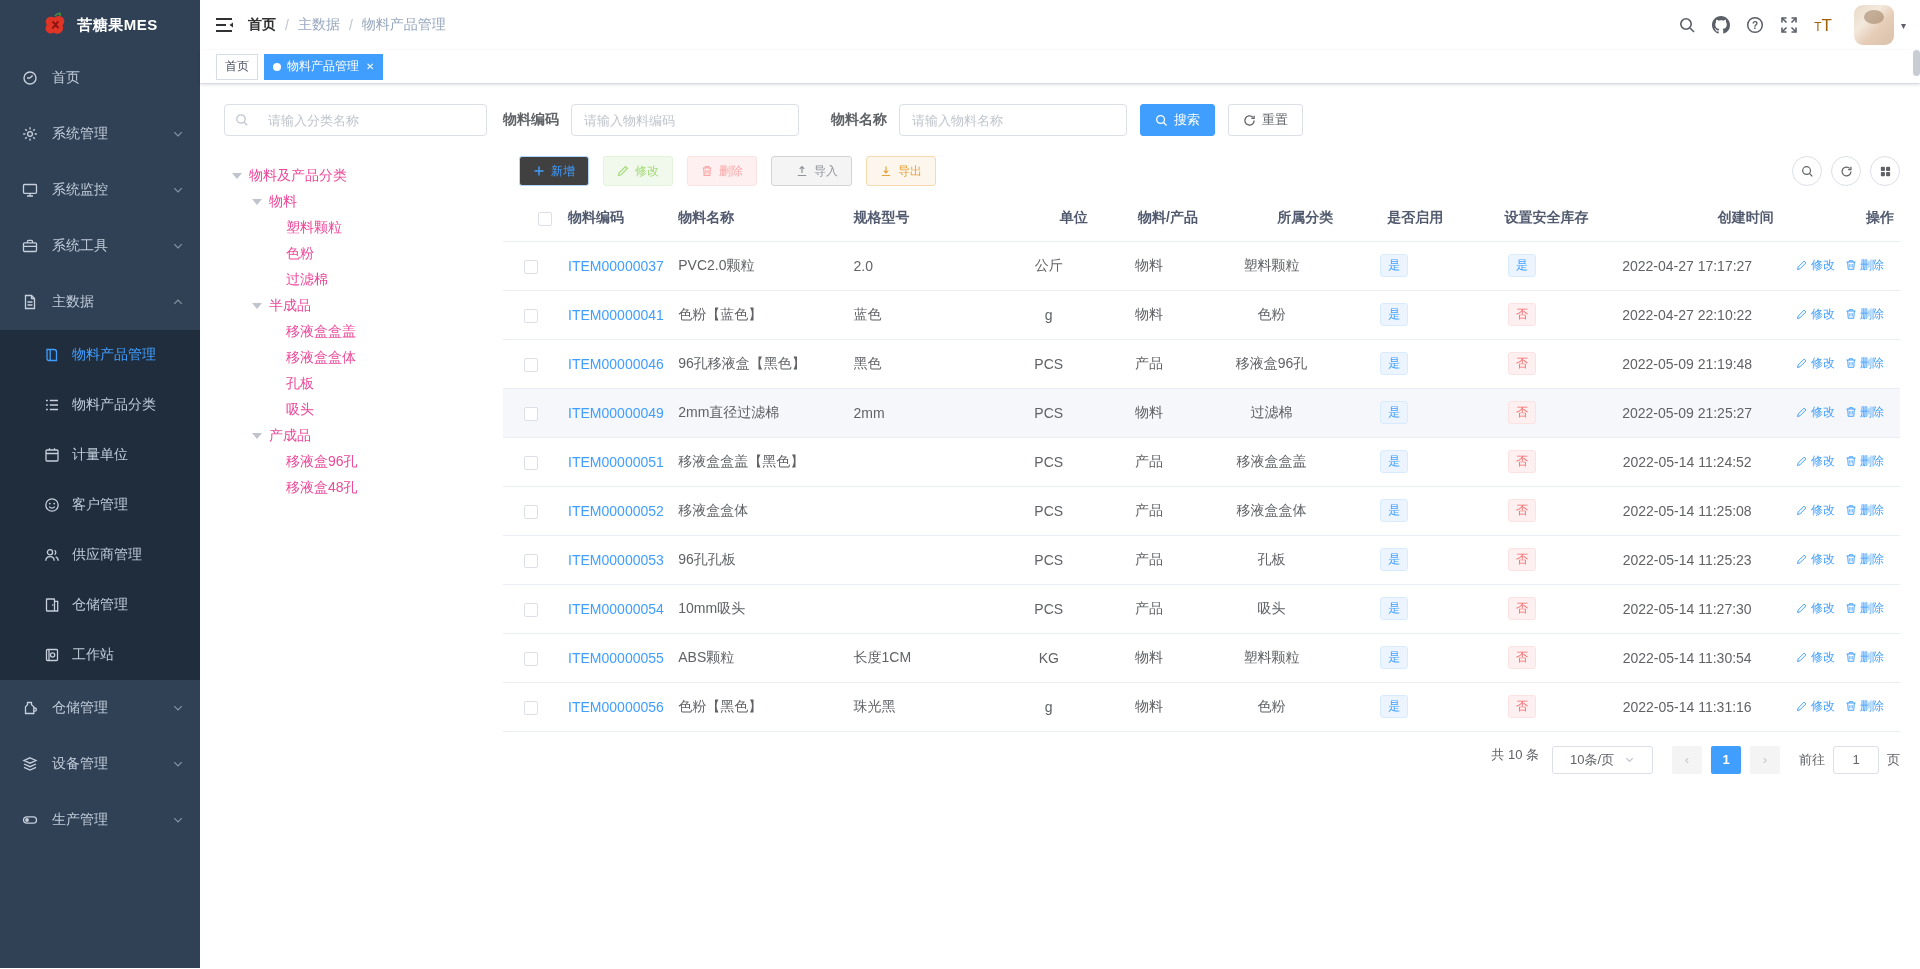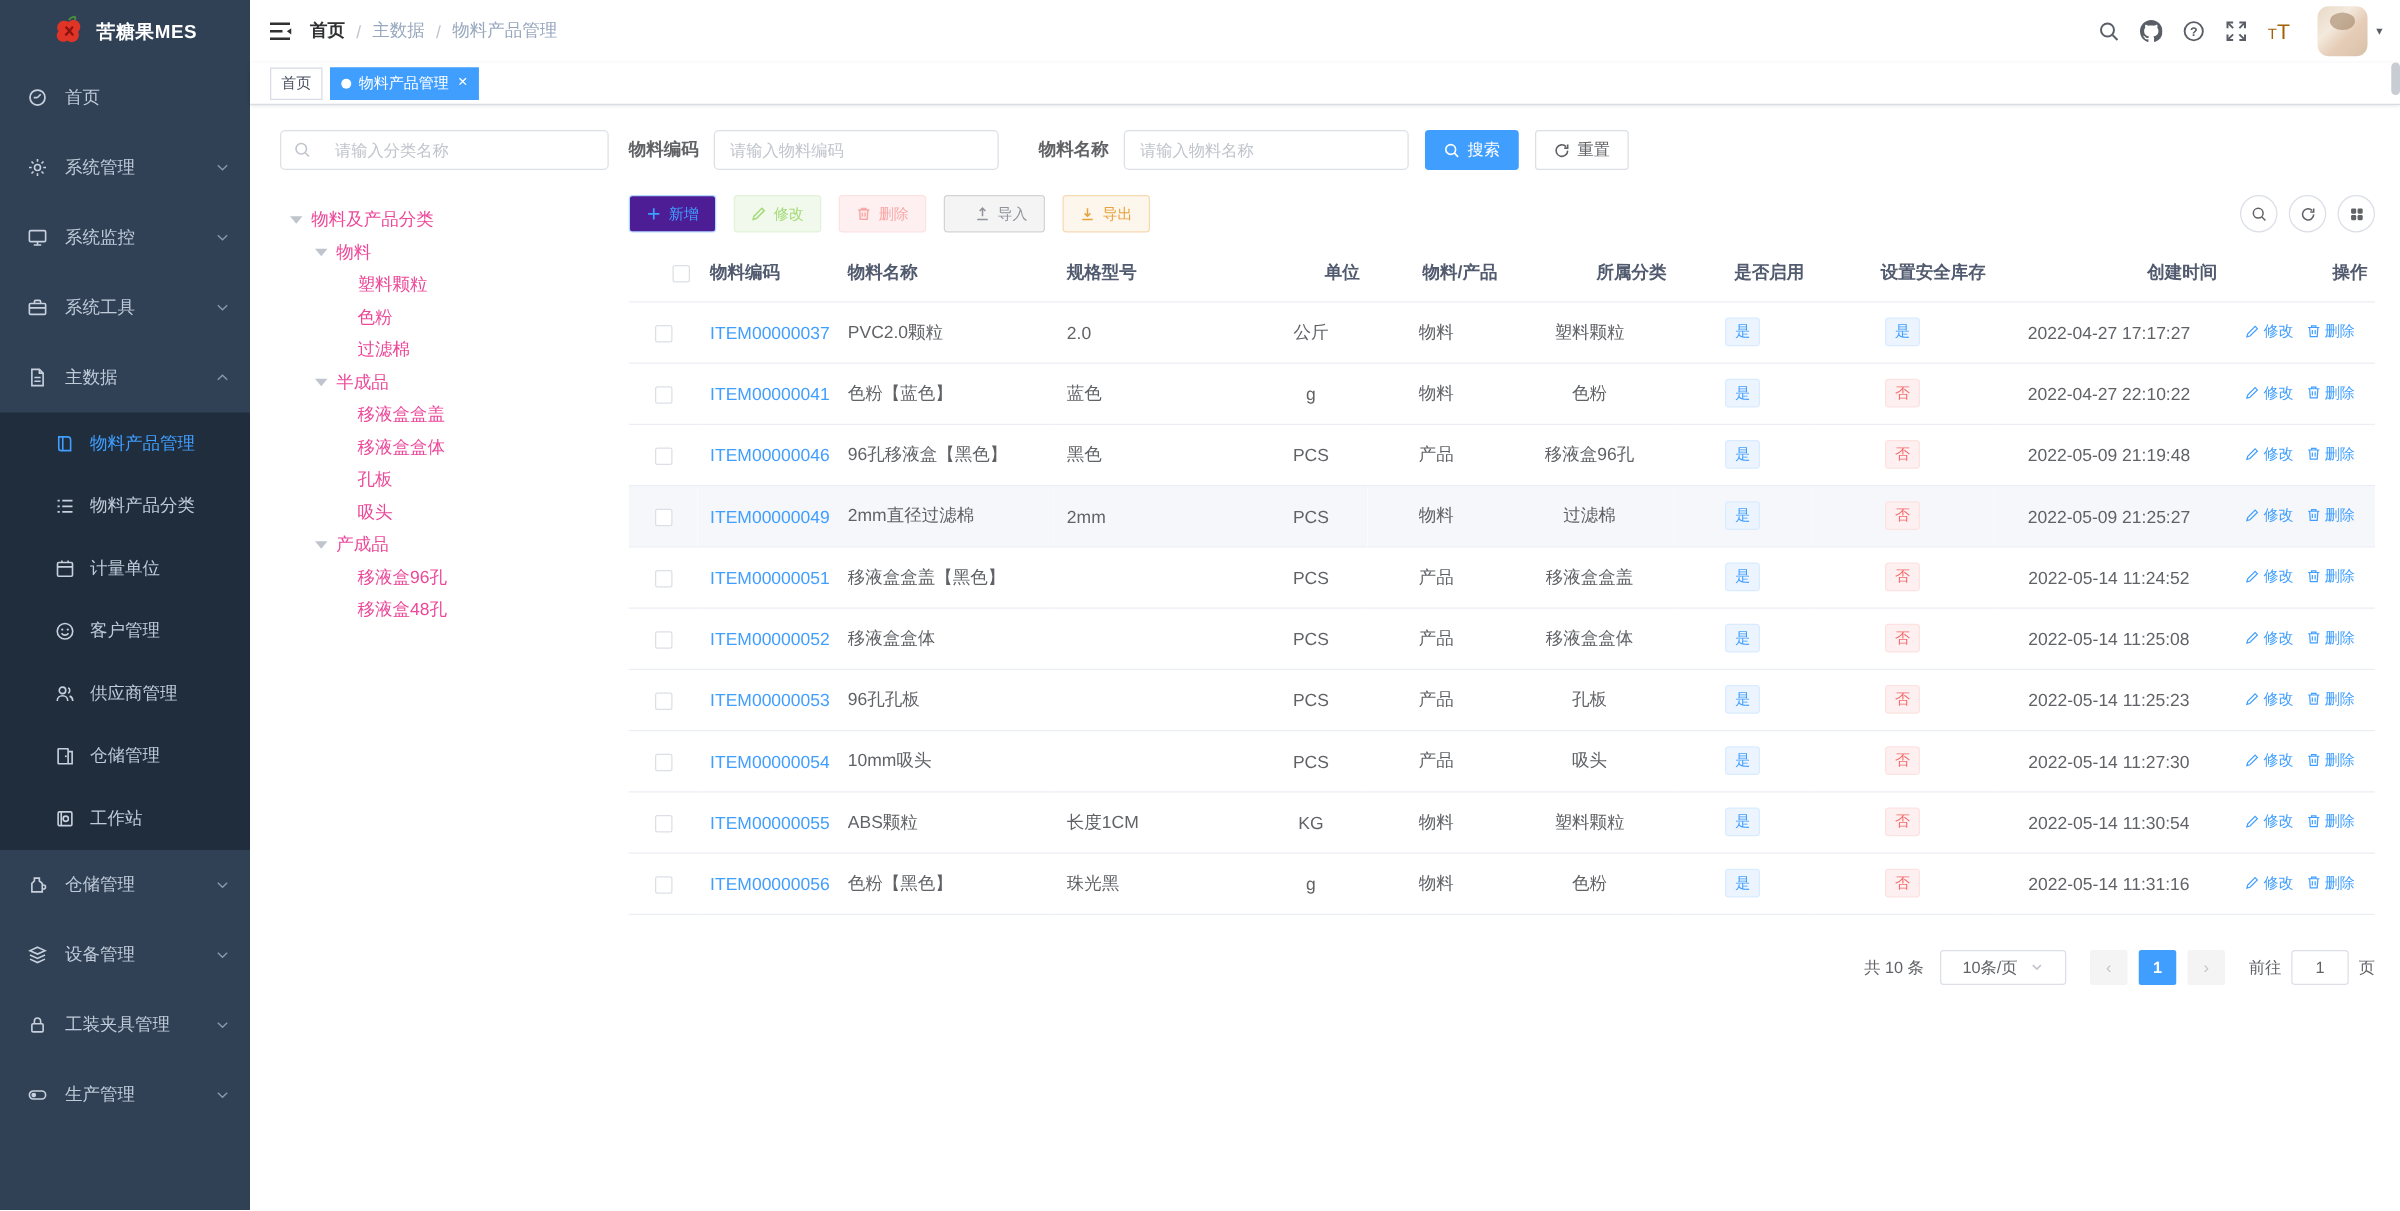--- a/index.html
+++ b/index.html
@@ -77,21 +77,21 @@
   .f-gap { width:32px; flex-shrink:0; }
   .btn { height:32px; border-radius:3px; padding:0 14px; font-size:13px; display:inline-flex; align-items:center; gap:6px; cursor:pointer; border:1px solid transparent; white-space:nowrap; font-family:inherit; }
   .btn svg { width:13px; height:13px; }
   .btn-search { background:#409eff; border-color:#409eff; color:#fff; margin-left:13px; }
   .btn-reset { background:#fff; border-color:#dcdfe6; color:#606266; margin-left:13px; }
 
   
   .toolbar-row { display:flex; align-items:center; margin-bottom:10px; }
   .tb-btn { height:30px; padding:0 13px; border-radius:3px; font-size:12px; display:inline-flex; align-items:center; gap:6px; margin-right:14px; border:1px solid; cursor:pointer; white-space:nowrap; }
   .tb-btn svg { width:12px; height:12px; }
-  .tb-add    { background:#4c1d95; border-color:#b3d8ff; color:#409eff; }
+  .tb-add    { background:#404040; border-color:#b3d8ff; color:#409eff;margin-left:16px; }
   .tb-edit   { background:#f0f9eb; border-color:#e1f3d8; color:#a4da78; }
   .tb-delete { background:#fef0f0; border-color:#fde2e2; color:#f9a7a7; }
   .tb-import { background:#f4f4f5; border-color:#d3d4d6; color:#909399;padding-left:24px; }
   .tb-export { background:#fdf6ec; border-color:#f5dab1; color:#e6a23c; }
   .tool-circles { margin-left:auto; display:flex; gap:9px; }
   .circle-btn { width:30px; height:30px; border-radius:50%; border:1px solid #dcdfe6; background:#fff; display:flex; align-items:center; justify-content:center; color:#606266; cursor:pointer; }
   .circle-btn svg { width:13px; height:13px; }
 
   
   table { width:100%; border-collapse:collapse; table-layout:fixed; }
@@ -102,21 +102,21 @@
   .cell-link { color:#409eff; cursor:pointer; }
   .checkbox { width:14px; height:14px; border:1px solid #dcdfe6; border-radius:2px; background:#fff; display:inline-block; vertical-align:middle; cursor:pointer; }
   .badge { display:inline-block; min-width:16px; padding:3px 7px; border-radius:3px; font-size:12px; line-height:1.2; border:1px solid; }
   .badge-yes { background:#ecf5ff; border-color:#d9ecff; color:#409eff; }
   .badge-no  { background:#fef0f0; border-color:#fde2e2; color:#f56c6c; }
   .op-link { color:#409eff; font-size:12px; cursor:pointer; display:inline-flex; align-items:center; gap:3px; }
   .op-link + .op-link { margin-left:10px; }
   .op-link svg { width:12px; height:12px; }
 
   
-  .pagination { display:flex; align-items:center; justify-content:flex-end; margin-top:28px; font-size:13px; color:#606266; }
+  .pagination { display:flex; align-items:flex-start; justify-content:flex-end; margin-top:14px; font-size:13px; color:#606266; }
   .pg-total { margin-right:13px; }
   .pg-size { width:101px; height:28px; border:1px solid #dcdfe6; border-radius:3px; display:flex; align-items:center; justify-content:center; gap:10px; color:#606266; cursor:pointer; background:#fff; }
   .pg-size svg { width:11px; height:11px; color:#c0c4cc; }
   .pg-arrow { min-width:30px; height:28px; background:#f4f4f5; border-radius:2px; display:flex; align-items:center; justify-content:center; color:#c0c4cc; cursor:pointer; font-size:13px; }
   .pg-prev { margin-left:19px; }
   .pg-num { min-width:30px; height:28px; background:#409eff; border-radius:2px; color:#fff; font-weight:bold; display:flex; align-items:center; justify-content:center; margin:0 9px; cursor:pointer; }
   .pg-goto { margin-left:19px; display:flex; align-items:center; gap:8px; }
   .pg-input { width:46px; height:28px; border:1px solid #dcdfe6; border-radius:3px; text-align:center; font-size:13px; color:#606266; outline:none; font-family:inherit; }
 </style>
 </head>
@@ -286,34 +286,20 @@
           </span>
         </div>
         <div class="menu-item">
           <span class="mi-icon">
             <svg viewBox="0 0 16 16">
               <path d="M8 1.8l6 2.7L8 7.2 2 4.5z" fill="none" stroke="currentColor" stroke-width="1.3"></path>
               <path d="M2 8l6 2.7L14 8M2 11.3L8 14l6-2.7" fill="none" stroke="currentColor" stroke-width="1.3"></path>
             </svg>
           </span>
           <span class="mi-label">设备管理</span>
-          <span class="mi-caret">
-            <svg viewBox="0 0 16 16">
-              <path d="M3 5.5l5 5 5-5" fill="none" stroke="currentColor" stroke-width="1.5"></path>
-            </svg>
-          </span>
-        </div>
-        <div class="menu-item">
-          <span class="mi-icon">
-            <svg viewBox="0 0 16 16">
-              <rect x="3.5" y="7" width="9" height="6.5" rx="1" fill="none" stroke="currentColor" stroke-width="1.3"></rect>
-              <path d="M5.5 7V4.9a2.5 2.5 0 015 0V7" fill="none" stroke="currentColor" stroke-width="1.3"></path>
-            </svg>
-          </span>
-          <span class="mi-label">工装夹具管理</span>
           <span class="mi-caret">
             <svg viewBox="0 0 16 16">
               <path d="M3 5.5l5 5 5-5" fill="none" stroke="currentColor" stroke-width="1.5"></path>
             </svg>
           </span>
         </div>
         <div class="menu-item">
           <span class="mi-icon">
             <svg viewBox="0 0 16 16">
               <rect x="1.5" y="4.8" width="13" height="6.4" rx="3.2" fill="none" stroke="currentColor" stroke-width="1.3"></rect>

